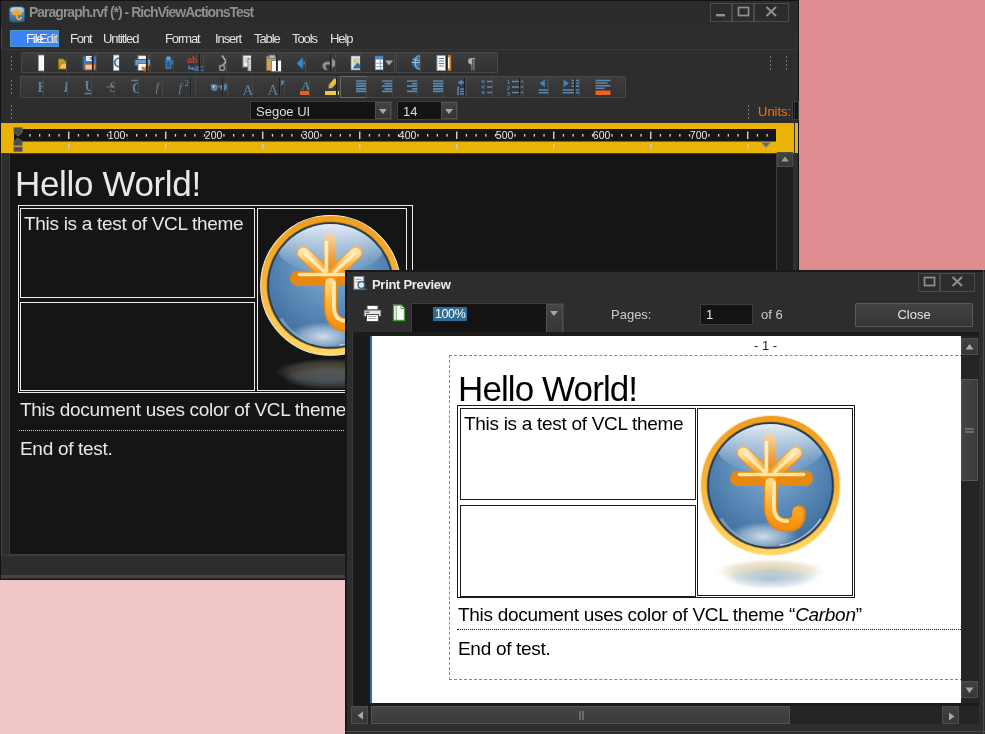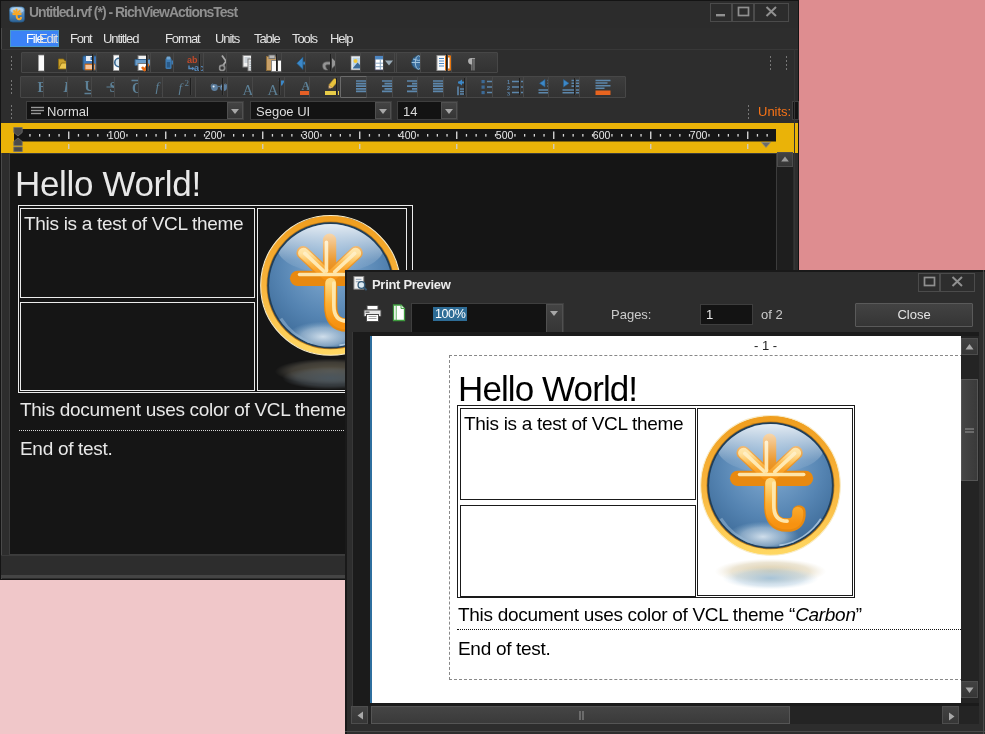--- a/index.html
+++ b/index.html
@@ -198,21 +198,21 @@
         <rect x="2" y="2" width="96" height="96" rx="22" fill="url(#sqb)" stroke="#1d4a70" stroke-width="3"></rect>
         <ellipse cx="50" cy="25" rx="40" ry="20" fill="#fff" opacity="0.4"></ellipse>
         <g stroke="#f9a825" fill="none">
           <path d="M22,46 H78" stroke-width="15"></path>
           <path d="M47,14 V40" stroke-width="12"></path>
           <path d="M45,42 L28,24" stroke-width="12"></path>
           <path d="M51,42 L70,24" stroke-width="12"></path>
           <path d="M48,53 V60 Q48,80 64,80 Q75,80 75,66" stroke-width="12"></path>
         </g>
       </svg>
-    <div class="ttext">Untitled.rvf (*) - RichViewActionsTest</div>
+    <div class="ttext">Paragraph.rvf (*) - RichViewActionsTest</div>
     <div class="winbtn" id="mw-min">
         <svg width="12" height="15">
           <rect x="1" y="10" width="9" height="2.4" fill="#909090"></rect>
         </svg>
       </div>
     <div class="winbtn" id="mw-max">
         <svg width="13" height="15">
           <rect x="1.5" y="3.5" width="10" height="8" fill="none" stroke="#909090" stroke-width="1.7"></rect>
         </svg>
       </div>
@@ -221,21 +221,21 @@
           <path d="M1.5,3 L11,12 M11,3 L1.5,12" stroke="#909090" stroke-width="2"></path>
         </svg>
       </div>
   </div>
   <div id="menubar">
     <span class="sel" style="left:13px">File</span>
     <span style="left:38px">Edit</span>
     <span style="left:69px">Font</span>
     <span style="left:102px">Untitled</span>
     <span style="left:164px">Format</span>
-    <span style="left:214px">Units</span>
+    <span style="left:214px">Insert</span>
     <span style="left:253px">Table</span>
     <span style="left:291px">Tools</span>
     <span style="left:329px">Help</span>
   </div>
   <div class="tbrow" id="tb1">
     <div class="grip" style="left:9px"></div>
     <div class="tbtn" style="left:19.5px;">
         <svg width="16" height="17" viewBox="0 0 16 17">
           <path d="M2.5,0.5 h8 l4,4 v12 h-12 z" fill="#fafafa" stroke="#9a9a9a" stroke-width="1"></path>
           <path d="M10.5,0.5 v4 h4" fill="#d8d8d8" stroke="#9a9a9a" stroke-width="1"></path>
@@ -604,31 +604,20 @@
             <line x1="2" y1="4.6" x2="14" y2="4.6"></line>
             <line x1="2" y1="7.2" x2="17" y2="7.2"></line>
             <line x1="2" y1="9.8" x2="11" y2="9.8"></line>
           </g>
           <rect x="2" y="12" width="15" height="4.5" fill="#e8641f"></rect>
         </svg>
       </div>
   </div>
   <div class="tbrow" id="tb3">
     <div class="grip" style="left:9px"></div>
-    <div class="combo" style="left:25px; width:218px;">
-      <svg width="13" height="11" style="position:absolute;left:4px;top:4px">
-          <g stroke="#999" stroke-width="1.4">
-            <line x1="0" y1="1.5" x2="13" y2="1.5"></line>
-            <line x1="0" y1="4.5" x2="13" y2="4.5"></line>
-            <line x1="0" y1="7.5" x2="10" y2="7.5"></line>
-          </g>
-        </svg>
-      <span class="ctext" style="left:20px">Normal</span>
-        <span class="cbtn"></span>
-    </div>
     <div class="combo" style="left:249px; width:142px;">
         <span class="ctext">Segoe UI</span>
         <span class="cbtn"></span>
       </div>
     <div class="combo" style="left:396px; width:61px;">
         <span class="ctext">14</span>
         <span class="cbtn"></span>
       </div>
     <div class="grip" style="left:746px"></div>
     <span style="position:absolute; left:757px; top:5px; color:#f97316; font-size:13px;">Units:</span>
@@ -790,21 +779,21 @@
         <path d="M1.5,1 h7.5 l3.5,3.5 v12 h-11 z" fill="#ffffff" stroke="#3f9c3f" stroke-width="1.3"></path>
         <path d="M9,1 v3.5 h3.5" fill="#e2f2e2" stroke="#3f9c3f" stroke-width="0.9"></path>
         <line x1="4.2" y1="1.5" x2="4.2" y2="16" stroke="#58b058" stroke-width="1"></line>
       </svg>
     <div class="combo" style="left:66px; top:7px; width:153px; height:32px;">
       <span class="ctext" style="left:21px; top:3px; background:#2e6c96; color:#fff; padding:0 2px; font-size:12.5px; letter-spacing:-0.4px;">100%</span>
         <span class="cbtn" style="width:17px"></span>
     </div>
     <div style="position:absolute; left:266px; top:11px; color:#cccccc; font-size:13px;">Pages:</div>
     <div style="position:absolute; left:355px; top:8px; width:53px; height:21px; background:#131313; border:1px solid #3e3e3e; color:#eaeaea; font-size:13px; padding:2px 5px;">1</div>
-    <div style="position:absolute; left:416px; top:11px; color:#cccccc; font-size:13px;">of 2</div>
+    <div style="position:absolute; left:416px; top:11px; color:#cccccc; font-size:13px;">of 6</div>
     <div class="close-btn">Close</div>
   </div>
   <div id="pv-client">
     <div id="pv-page">
       <div class="pgnum">- 1 -</div>
       <div id="pv-margin"></div>
       <h1>Hello World!</h1>
       <div id="pvtable">
         <div class="c1">
             <div class="bodytext">This is a test of VCL theme</div>

